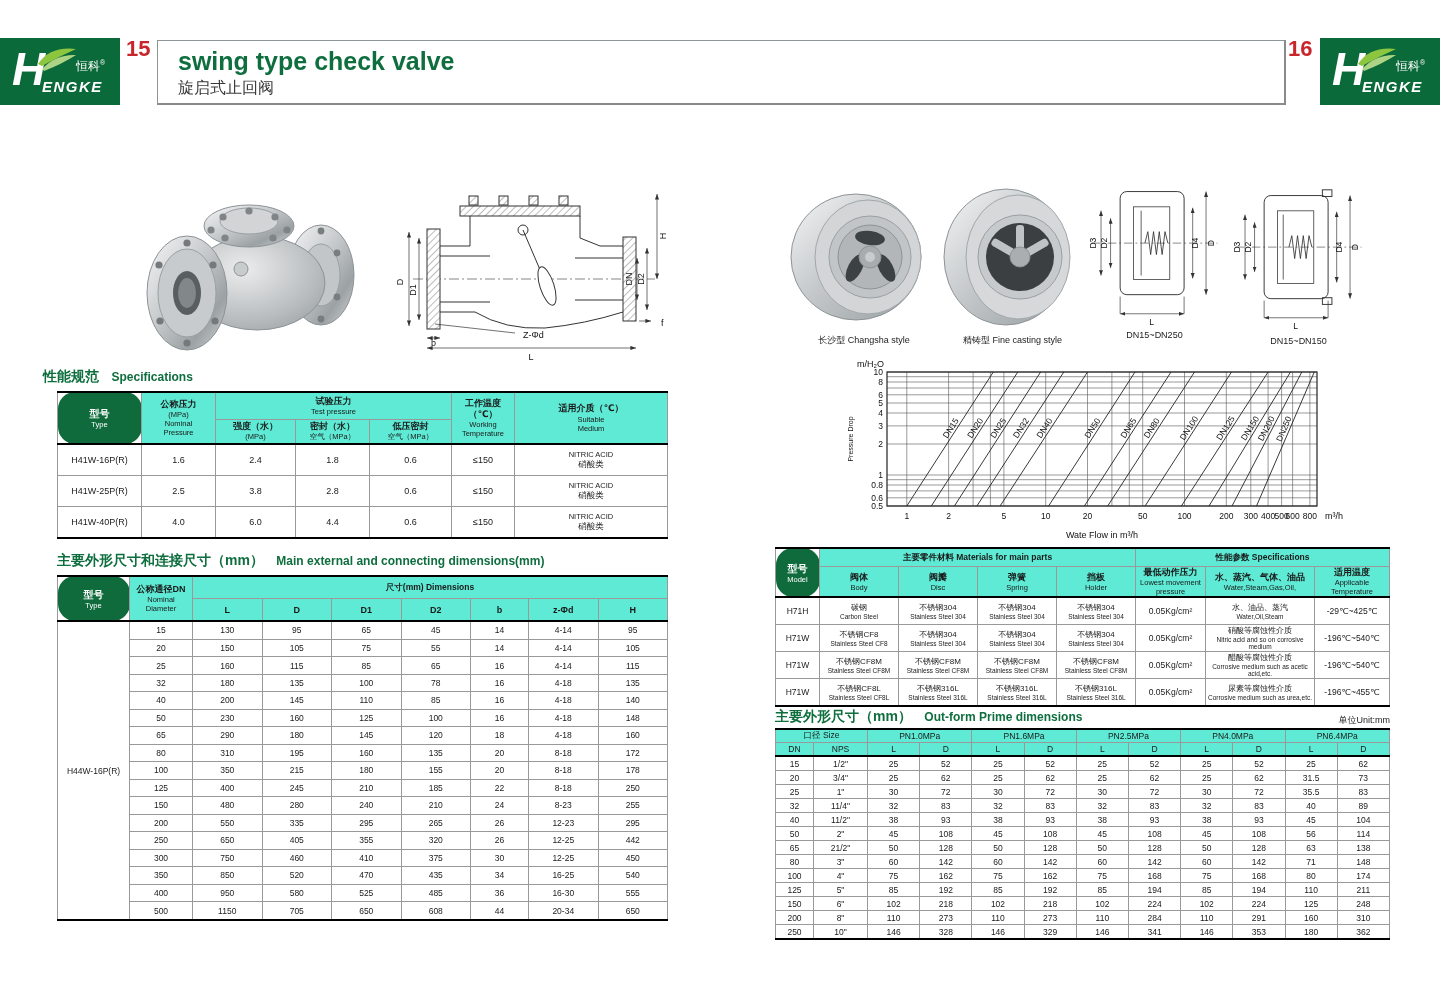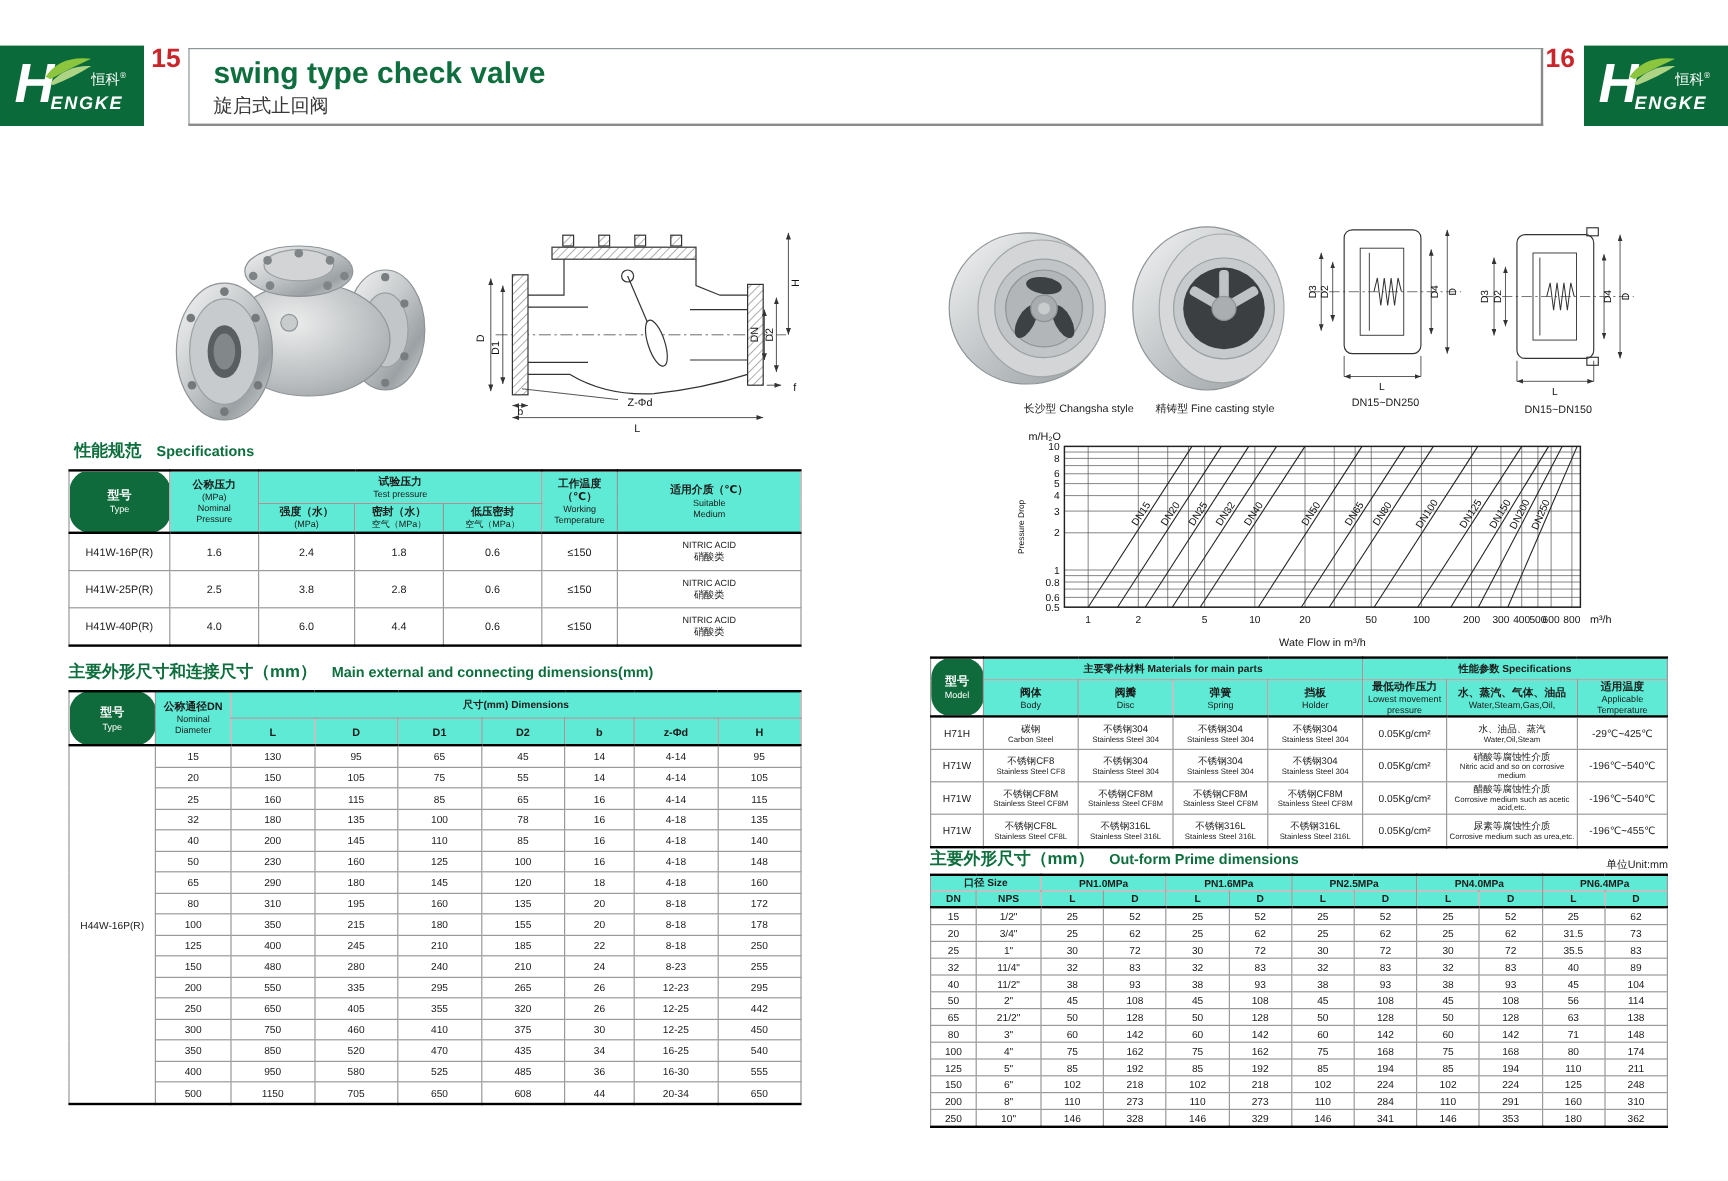--- a/index.html
+++ b/index.html
@@ -39,21 +39,21 @@
   .m1{display:block;font-size:7.5px;line-height:1.2;}
   .m2{display:block;font-size:8.5px;line-height:1.2;font-family:Liberation Serif, serif;}
   .dims td{font-size:8.5px;}
   .dims tr.h1 th{height:21px;}
   .typecell{font-size:9px;}
   .mat td{font-size:8.5px;height:26px;}
   .mat tr.h1 th{height:17px;font-size:8.5px;font-weight:bold;}
   .mc1{display:block;font-size:8px;line-height:1.25;}
   .mc2{display:block;font-size:6.5px;line-height:1.1;}
   .tempcell{font-size:7.5px;}
-  .out th{font-size:8.5px;height:12px;font-weight:bold;}
+  .out th{font-size:8.5px;height:12px;font-weight:normal;}
   .out td{font-size:8.5px;height:13px;}
   .dl{font-size:9px;fill:#111;}
 </style>
 </head>
 <body>
 
 <div id="canvas">
 
   <div class="logo abs" style="left:0;top:38px">
     <span class="logo-h">H</span>
@@ -175,21 +175,21 @@
       <text class="dl" transform="translate(271,58) rotate(-90)" text-anchor="middle">H</text>
       <text class="dl" transform="translate(237,101) rotate(-90)" text-anchor="middle">DN</text>
       <text class="dl" transform="translate(249,101) rotate(-90)" text-anchor="middle">D2</text>
       <text class="dl" x="136" y="182" text-anchor="middle">L</text>
       <text class="dl" x="36" y="168">b</text>
       <text class="dl" x="266" y="148">f</text>
       <text class="dl" x="128" y="160" text-anchor="start">Z-Φd</text>
     </svg>
   </div>
 
-  <div class="abs" style="left:62px;top:367px">
+  <div class="abs" style="left:43px;top:367px">
     <span class="sec-cn">性能规范</span>
     <span class="sec-en">Specifications</span>
   </div>
   <div id="spec-tbl" class="abs" style="left:57px;top:391px;width:611px;height:147px">
       <table class="t spec">
         <colgroup>
           <col style="width:84px">
           <col style="width:74px">
           <col style="width:80px">
           <col style="width:74px">
@@ -507,21 +507,21 @@
       <circle cx="82" cy="75" r="32" fill="#b2b6b8" stroke="#8d9396"></circle>
       <g fill="#3c4144">
         <ellipse cx="82" cy="56" rx="15" ry="7" transform="rotate(8 82 56)"></ellipse>
         <ellipse cx="67" cy="86" rx="15" ry="7" transform="rotate(118 67 86)"></ellipse>
         <ellipse cx="98" cy="86" rx="15" ry="7" transform="rotate(62 98 86)"></ellipse>
       </g>
       <circle cx="82" cy="75" r="11" fill="#a8acae" stroke="#8d9396"></circle>
       <circle cx="82" cy="75" r="5" fill="#c9cccd"></circle>
     </svg>
   </div>
-  <div class="caption abs" style="left:823px;top:334px;width:152px">长沙型 Changsha style</div>
+  <div class="caption abs" style="left:788px;top:334px;width:152px">长沙型 Changsha style</div>
 
   <div class="abs" style="left:940px;top:176px">
     <svg width="145" height="162" viewBox="0 0 145 162">
       <ellipse cx="66" cy="81" rx="62" ry="68" fill="url(#pg3)" stroke="#8d9396"></ellipse>
       <ellipse cx="78" cy="81" rx="52" ry="62" fill="#d6d8d9" stroke="#a2a7aa"></ellipse>
       <circle cx="80" cy="81" r="42" fill="#c7cacc" stroke="#9aa0a3"></circle>
       <circle cx="80" cy="81" r="34" fill="#3b3f42"></circle>
       <g fill="#c0c3c5">
         <rect x="76" y="49" width="8" height="34" rx="3"></rect>
         <rect x="76" y="79" width="8" height="34" rx="3" transform="rotate(120 80 81)"></rect>

